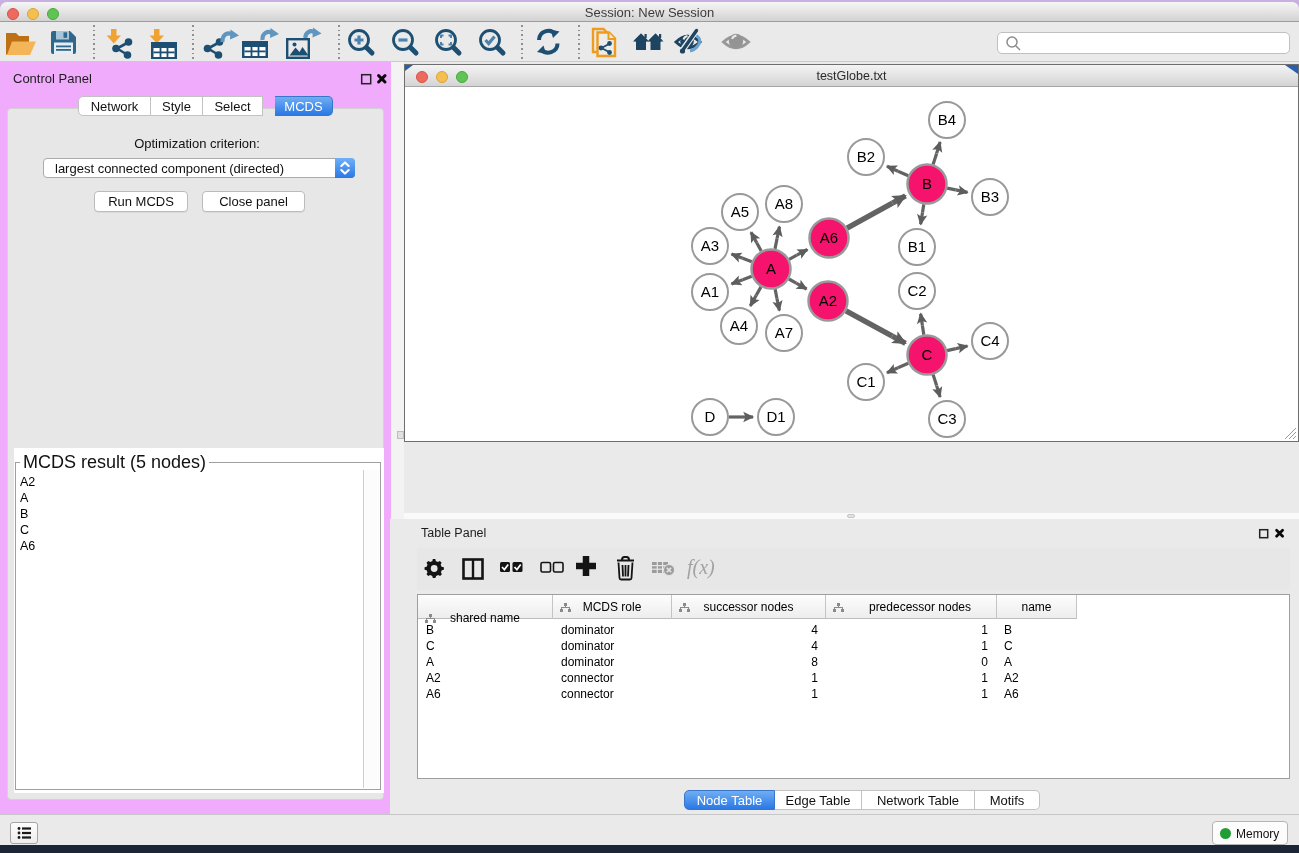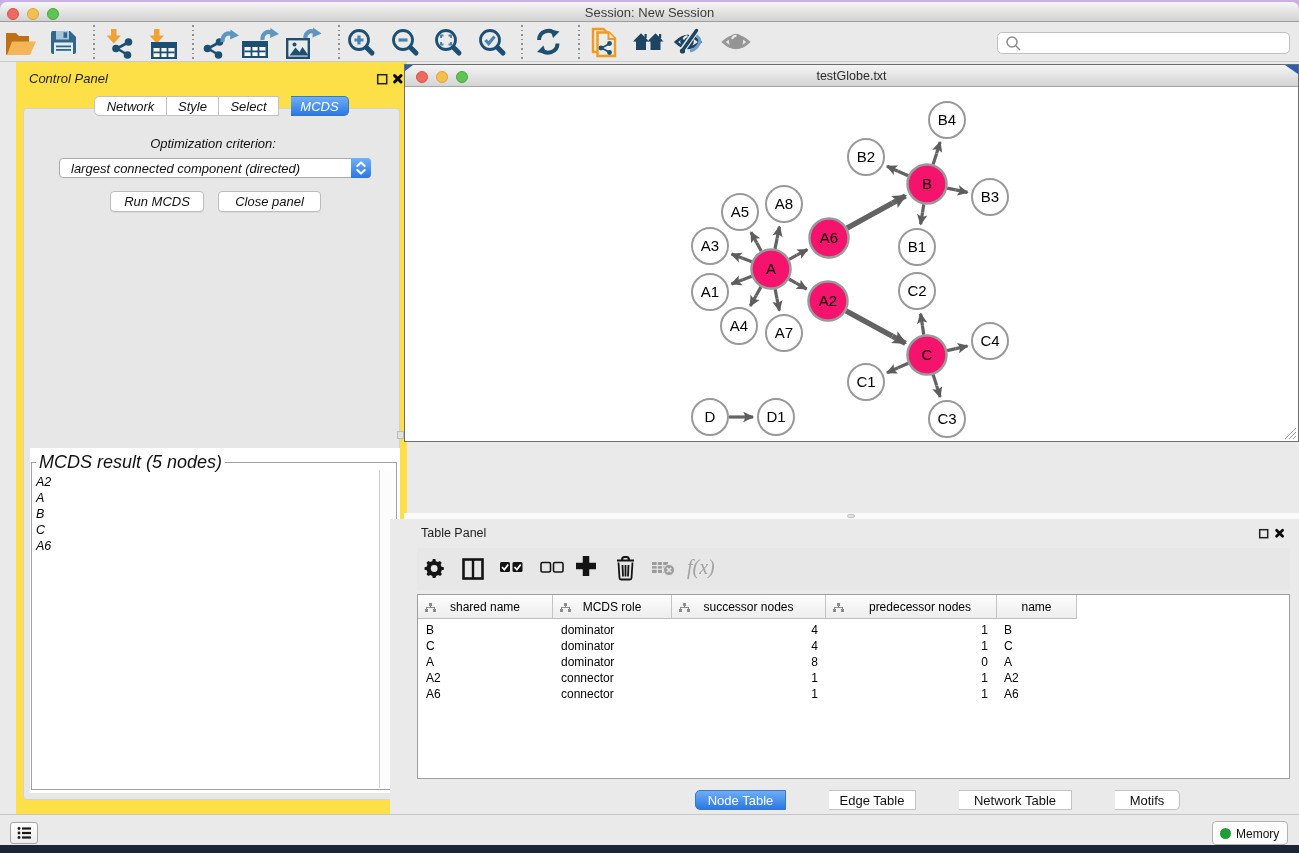--- a/index.html
+++ b/index.html
@@ -17,21 +17,21 @@
   font-size:13px; color:#3c3c3c; }
 .tl { position:absolute; width:12px; height:12px; border-radius:50%; top:6px; }
 
 #toolbar { left:0; top:23px; width:1299px; height:39px; background:#eaeaea;
   border-bottom:1px solid #cacaca; }
 .sep { position:absolute; top:2px; width:1.6px; height:36px;
   background-image:repeating-linear-gradient(to bottom, #8f8f8f 0 1.6px, transparent 1.6px 4.6px); }
 #searchbox { position:absolute; left:997px; top:9px; width:293px; height:22px;
   background:#fff; border:1px solid #c0c0c0; border-radius:5px; }
 
-#cpanel { left:16px; top:62px; width:391px; height:752px; background:#fde047;font-style:italic; }
+#cpanel { left:0; top:62px; width:391px; height:752px; background:#f0abfc; }
 #cpHead { position:absolute; left:13px; top:9px; font-size:13px; color:#1d1d1d; }
 #cpBox { position:absolute; left:7px; top:46px; width:377px; height:692px;
   background:#e7e7e7; border:1px solid #d2d2d2; border-radius:4px; }
 
 .tabrow { position:absolute; display:flex; }
 .tab { height:20px; background:#fff; border:1px solid #c2c2c2; border-left:none;
   font-size:13px; color:#111; text-align:center; line-height:19px; }
 .tab.first { border-left:1px solid #c2c2c2; border-radius:5px 0 0 5px; }
 .tab.last { border-radius:0 5px 5px 0; }
 .tab.sel { background:linear-gradient(#6faef5,#2a78e4); color:#fff; border-color:#3a76c8;margin-left:12px; }
@@ -57,21 +57,21 @@
 #statusbar { left:0; top:814px; width:1299px; height:31px; background:#eaeaea;
   border-top:1px solid #c6c6c6; }
 .g { position:absolute; }
 .e { stroke-width:3.2; } .ah { stroke-width:3.2; }
 .E { stroke-width:5.5; } .AH { stroke-width:5.5; }
 .wn { fill:#fff; stroke:#999; stroke-width:2; }
 .pn { fill:#f6136d; stroke:#999; stroke-width:2.5; }
 .nodes text { fill:#000; }
 .hc { position:absolute; top:0; height:24px; border-left:1px solid #c4c4c4;
   text-align:center; line-height:24px; font-size:12px; color:#000; }
-.hc:first-child { border-left:none; }
+.hc:first-child { border-left:none;margin-top:11px; }
 .hicon { position:absolute; left:7px; top:8px; width:11px; height:9px;
   background:
    linear-gradient(#8a8a8a,#8a8a8a) 4px 0/3px 3px no-repeat,
    linear-gradient(#8a8a8a,#8a8a8a) 0 6px/3px 3px no-repeat,
    linear-gradient(#8a8a8a,#8a8a8a) 8px 6px/3px 3px no-repeat,
    linear-gradient(#8a8a8a,#8a8a8a) 1px 4px/9px 1px no-repeat,
    linear-gradient(#8a8a8a,#8a8a8a) 1px 4px/1px 2px no-repeat,
    linear-gradient(#8a8a8a,#8a8a8a) 9px 4px/1px 2px no-repeat,
    linear-gradient(#8a8a8a,#8a8a8a) 5px 3px/1px 2px no-repeat; }
 .trow { position:absolute; left:0; width:100%; height:16px; line-height:16px; color:#000; }
@@ -524,21 +524,21 @@
         <span class="c5">A2</span>
       </div>
     <div class="trow" style="top:91px;">
         <span class="c1">A6</span>
         <span class="c2">connector</span>
         <span class="c3">1</span>
         <span class="c4">1</span>
         <span class="c5">A6</span>
       </div>
   </div>
-  <div class="tabrow" style="left:293px; top:271px;gap:43px;">
+  <div class="tabrow" style="left:282px; top:271px;">
     <div class="tab first sel" style="width:91px;">Node Table</div>
     <div class="tab" style="width:87px;">Edge Table</div>
     <div class="tab" style="width:113px;">Network Table</div>
     <div class="tab last" style="width:65px;">Motifs</div>
   </div>
 </div>
 <div id="statusbar" class="abs">
   <div style="position:absolute; left:10px; top:7px; width:28px; height:22px; background:linear-gradient(#fdfdfd,#ededed); border:1px solid #a5a5a5; border-radius:3px;">
     <svg width="26" height="20" style="position:absolute;left:0;top:0;">
       <g fill="#1a1a1a">

